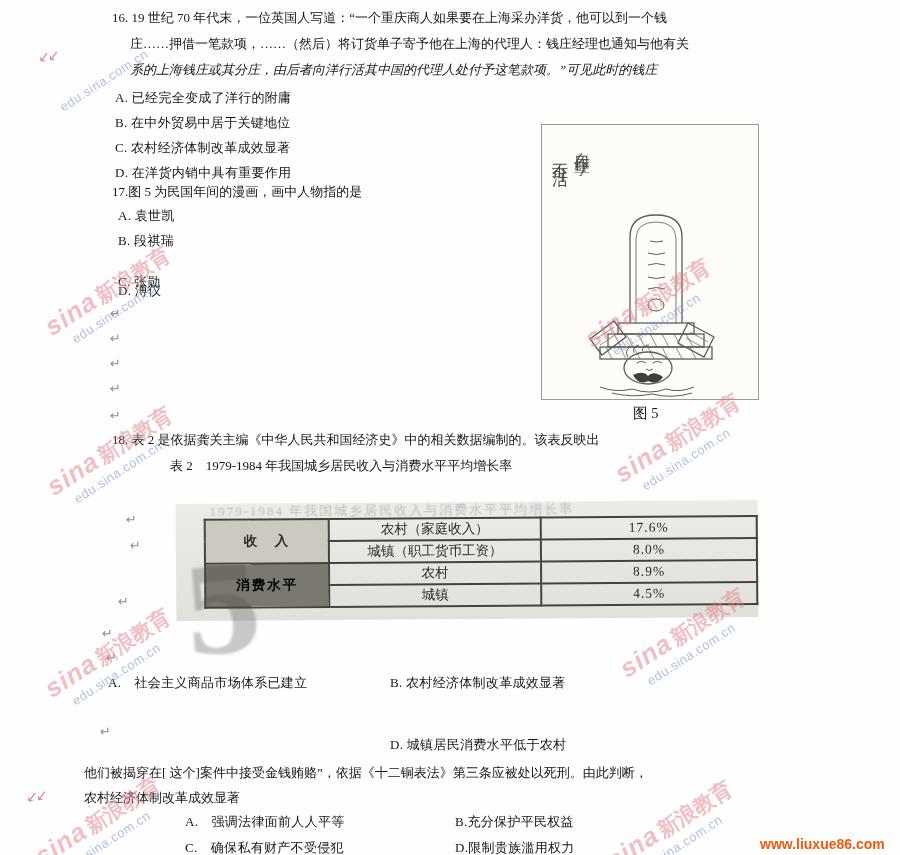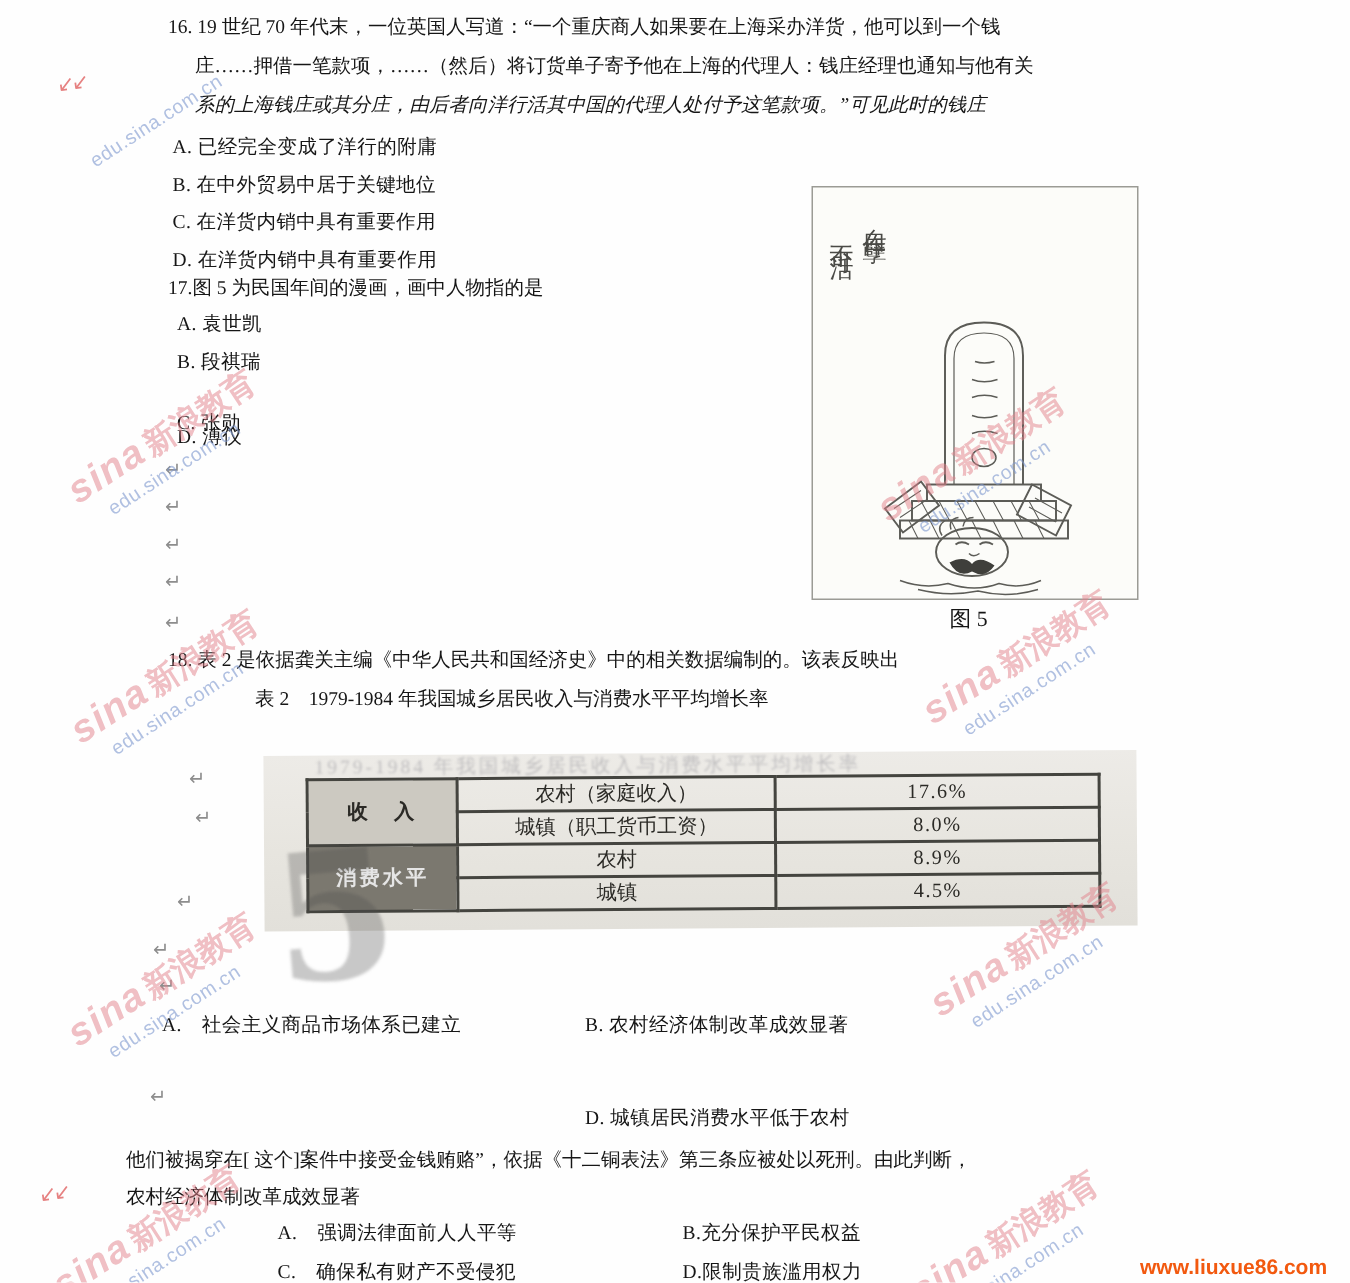--- a/index.html
+++ b/index.html
@@ -124,23 +124,23 @@
   .dtable td {
     border:2px solid #44443f;
     height:22px;
     font-size:13.5px;
     color:#2b2a26;
     text-align:center;
     vertical-align:middle;
     padding:1px 4px;
     overflow:hidden;
   }
-  .dtable .hdr { width:100px; font-weight:bold; letter-spacing:2px; }
+  .dtable .hdr { width:124px; font-weight:bold; letter-spacing:2px; }
   .dtable .hdr.inc { background:#ccc9c1; }
-  .dtable .hdr.con { background:#7b786f; color:#e5e5e5; }
+  .dtable .hdr.con { background:#7b786f; color:#000000; }
   .dtable .cat { width:212px; }
   .dtable .val { width:216px; letter-spacing:1px; }
 
   .blot {
     position:absolute;
     left:182px; top:541px;
     font-size:118px;
     font-weight:bold;
     font-family:"DejaVu Serif",serif;
     color:rgba(75,75,75,0.30);
@@ -222,21 +222,21 @@
   </div>
 
   <div class="red-arrows" style="left:38px; top:48px;"><span>↙↙</span></div>
   <div class="red-arrows" style="left:26px; top:788px;"><span>↙↙</span></div>
 
   <div class="tline" style="left:112px; top:8px;">16. 19 世纪 70 年代末，一位英国人写道：“一个重庆商人如果要在上海采办洋货，他可以到一个钱</div>
   <div class="tline" style="left:130px; top:34px;">庄……押借一笔款项，……（然后）将订货单子寄予他在上海的代理人：钱庄经理也通知与他有关</div>
   <div class="tline" style="left:130px; top:60px;font-style:italic;">系的上海钱庄或其分庄，由后者向洋行活其中国的代理人处付予这笔款项。”可见此时的钱庄</div>
   <div class="tline opt" style="left:115px; top:88px;">A. 已经完全变成了洋行的附庸</div>
   <div class="tline opt" style="left:115px; top:113px;">B. 在中外贸易中居于关键地位</div>
-  <div class="tline opt" style="left:115px; top:138px;">C. 在洋货内销中具有重要作用</div>
+  <div class="tline opt" style="left:115px; top:138px;">C. 农村经济体制改革成效显著</div>
   <div class="tline opt" style="left:115px; top:163px;">D. 在洋货内销中具有重要作用</div>
 
   <div class="tline" style="left:112px; top:182px;">17.图 5 为民国年间的漫画，画中人物指的是</div>
   <div class="tline opt" style="left:118px; top:206px;">A. 袁世凯</div>
   <div class="tline opt" style="left:118px; top:231px;">B. 段祺瑞</div>
   <div class="tline opt" style="left:118px; top:272px;">C. 张勋</div>
   <div class="tline opt" style="left:118px; top:281px;">D. 溥仪</div>
 
   <span class="ret" style="left:110px; top:306px;">↵</span>
   <span class="ret" style="left:110px; top:331px;">↵</span>

